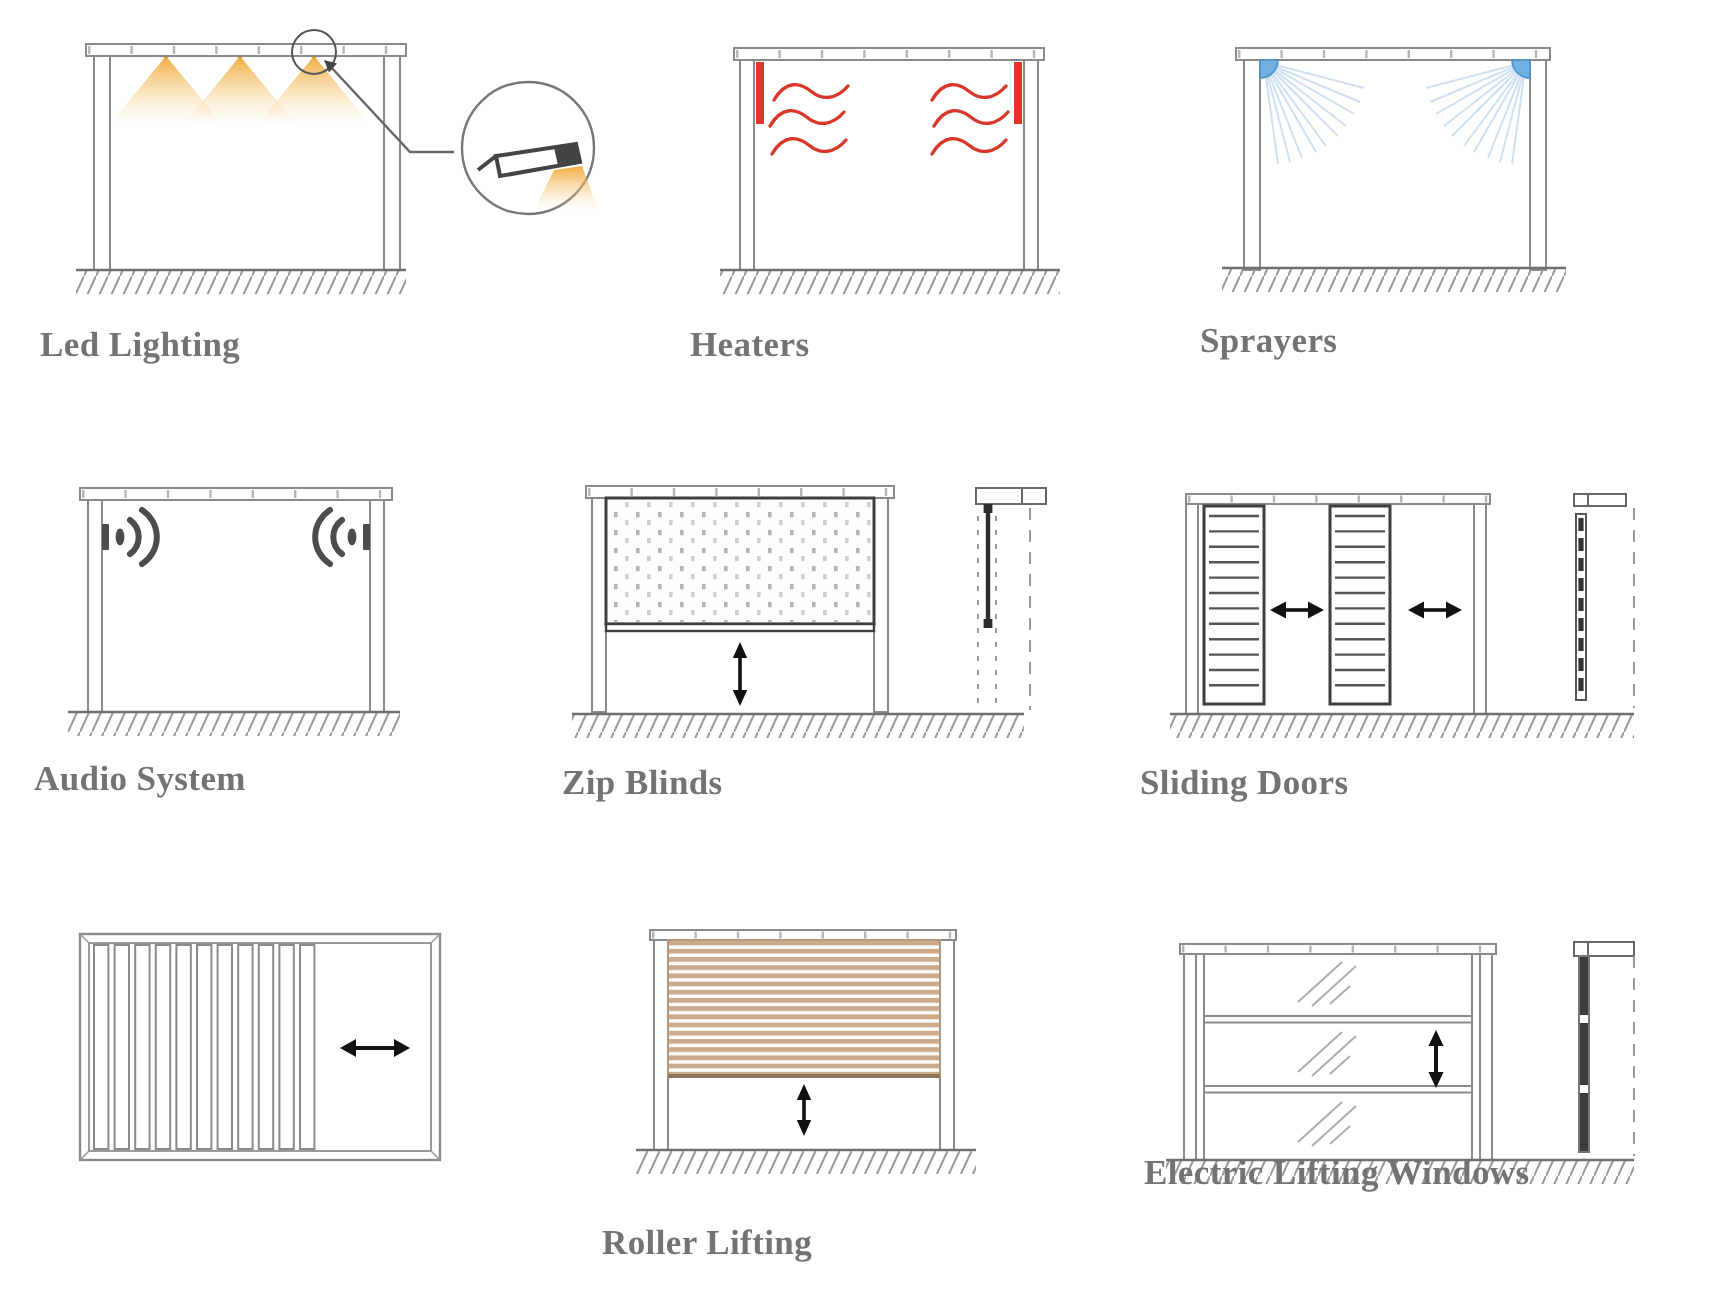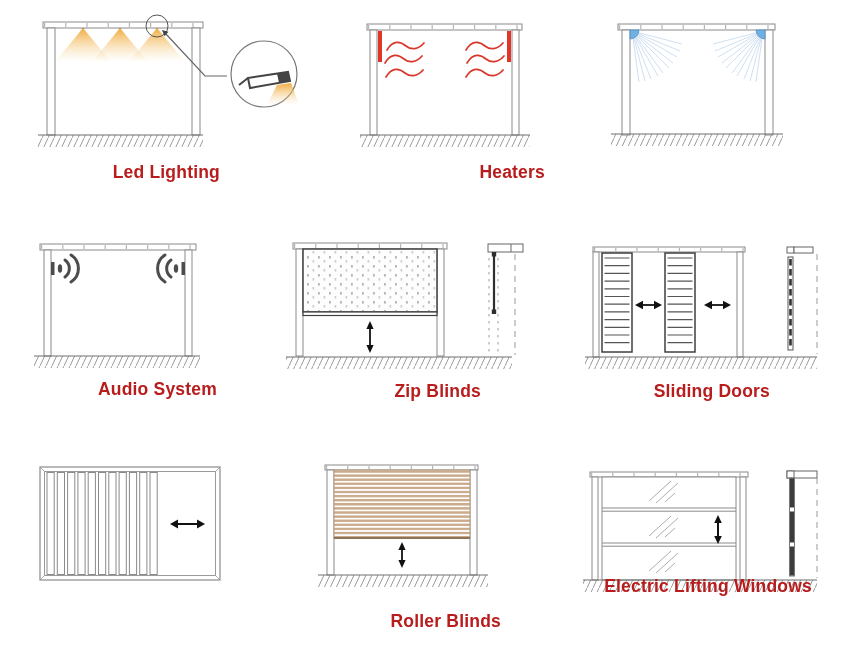--- a/index.html
+++ b/index.html
@@ -1,20 +1,20 @@
 <!DOCTYPE html>
 <html><head>
 <meta charset="utf-8">
 <style>
   html,body{margin:0;padding:0;background:#fff;}
   #canvas{position:relative;width:860px;height:645px;background:#fff;overflow:hidden;
           font-family:"Liberation Serif",serif;}
   .cell-svg{position:absolute;display:block;}
-  .diagram-label{position:absolute;font-family:Liberation Sans, sans-serif;font-weight:700;
-                 font-size:17.5px;letter-spacing:.2px;color:#b91c1c;text-align:right;
+  .diagram-label{position:absolute;font-family:Liberation Serif, serif;font-weight:700;
+                 font-size:17.5px;letter-spacing:.2px;color:#737373;text-align:left;
                  white-space:nowrap;}
 </style>
 </head>
 <body>
 
 <div id="canvas">
 
   <svg class="cell-svg" style="left:0;top:8px" width="310" height="150" viewBox="0 0 310 150">
     <defs>
       <linearGradient id="coneGrad" x1="0" y1="0" x2="0" y2="1">
@@ -345,19 +345,20 @@
       <line x1="242" y1="20" x2="242" y2="120" stroke="#9a9a9a" stroke-dasharray="6 5"></line>
     </g>
     <g>
       <rect x="8" y="122" width="234" height="12" fill="url(#h9)"></rect>
       <line x1="8" y1="122" x2="242" y2="122" stroke="#6f6f6f" stroke-width="1.2"></line>
     </g>
   </svg>
 
   <div class="diagram-label" style="left:20px;top:162px;width:200px">Led Lighting</div>
   <div class="diagram-label" style="left:345px;top:162px;width:200px">Heaters</div>
+  <div class="diagram-label" style="left:600px;top:160px;width:200px">Sprayers</div>
   <div class="diagram-label" style="left:17px;top:379px;width:200px">Audio System</div>
   <div class="diagram-label" style="left:281px;top:381px;width:200px">Zip Blinds</div>
   <div class="diagram-label" style="left:570px;top:381px;width:200px">Sliding Doors</div>
-  <div class="diagram-label" style="left:301px;top:611px;width:200px">Roller Blinds</div>
+  <div class="diagram-label" style="left:301px;top:611px;width:200px">Roller Lifting</div>
   <div class="diagram-label" style="left:572px;top:576px;width:240px">Electric Lifting Windows</div>
 
 </div>
 
 </body></html>

